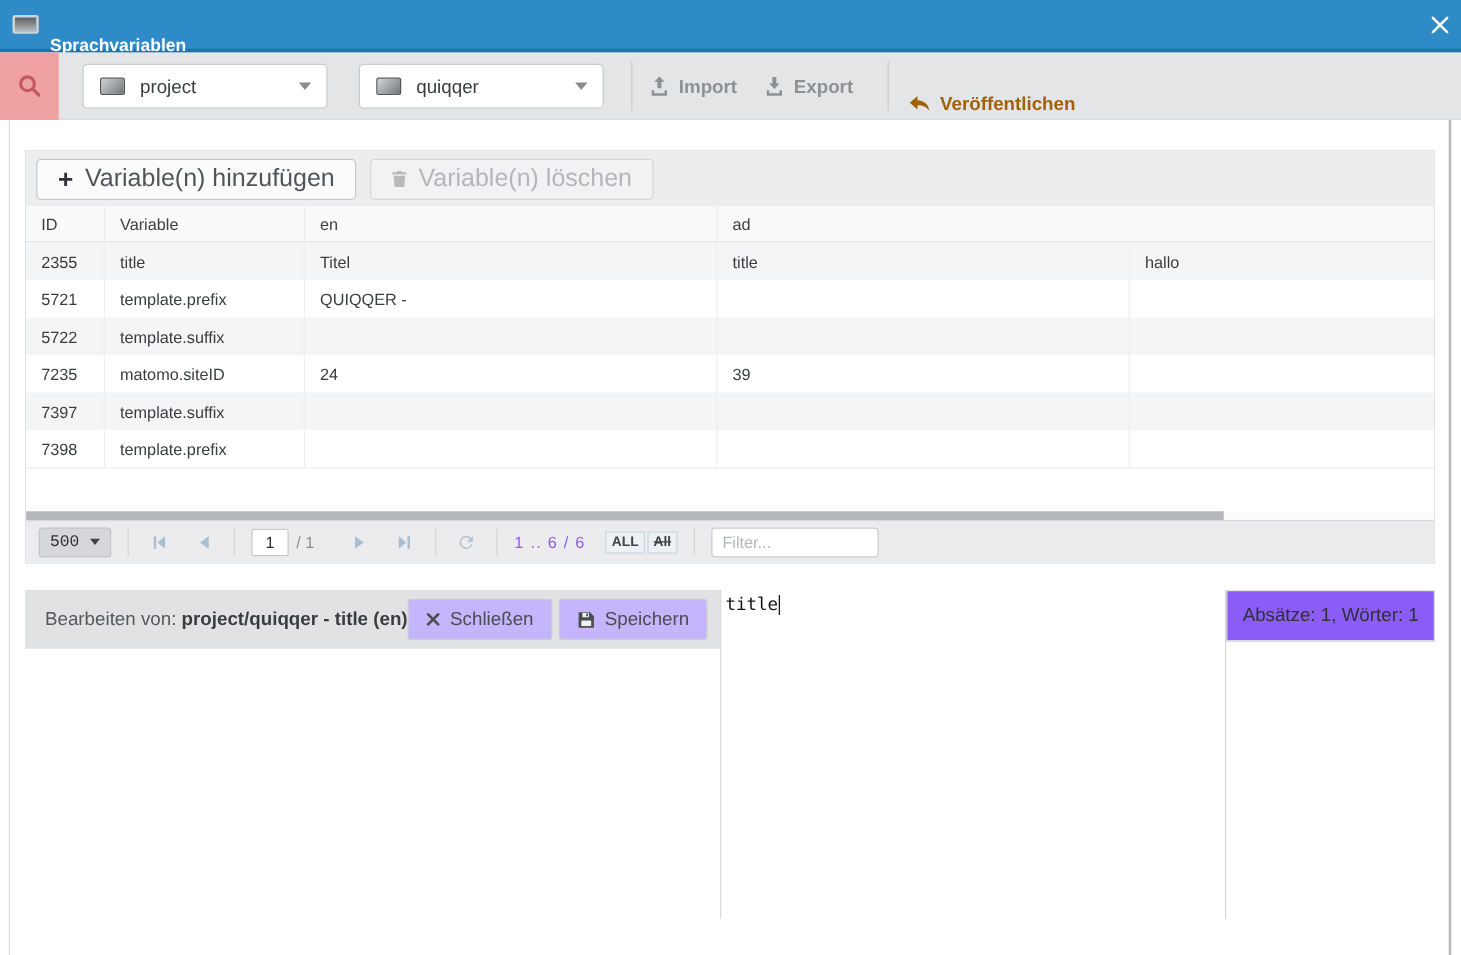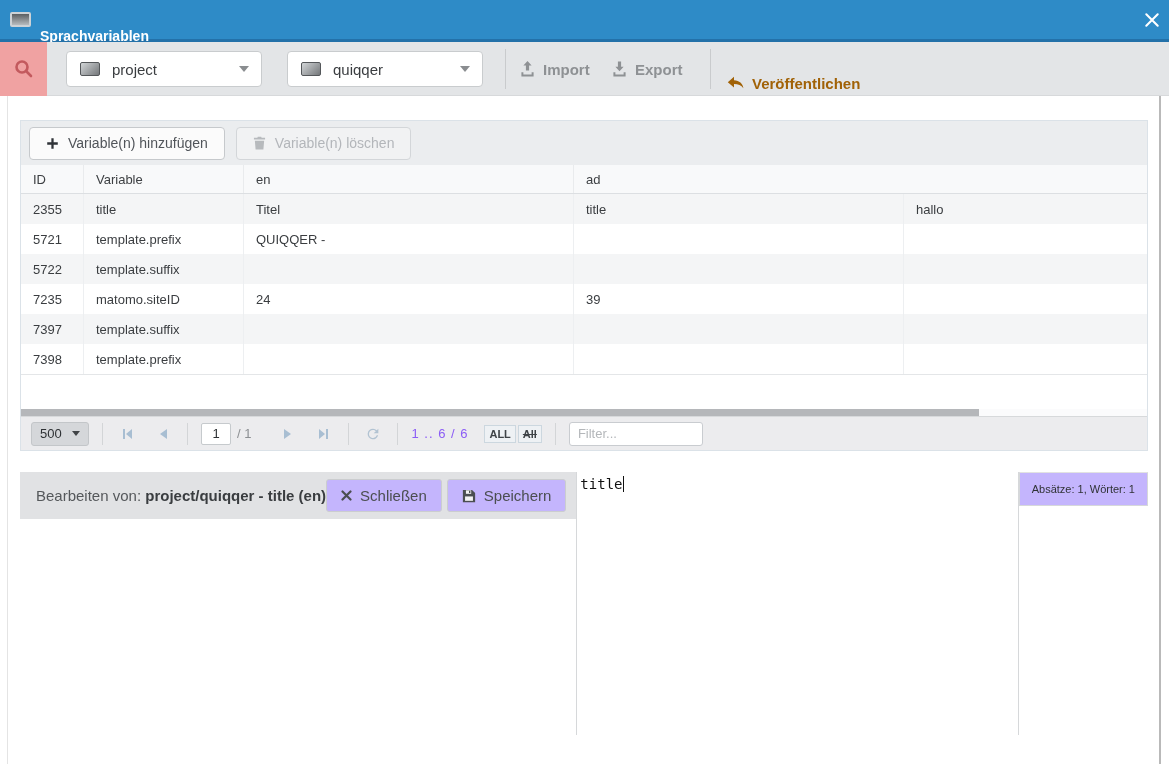--- a/index.html
+++ b/index.html
@@ -40,41 +40,41 @@
   
   .edge-left  { position:absolute; left:7px; top:96px; width:1px; height:668px; background:#e4e4e4; }
   .edge-right { position:absolute; left:1159px; top:96px; width:2px; height:668px; background:#b9b9b9; }
 
   
   .grid-panel { position:absolute; left:20px; top:120px; width:1128px; height:331px;
     border:1px solid #dbe2e8; background:#fff; display:flex; flex-direction:column; }
   .grid-toolbar { height:44px; background:#ebedef; display:flex; align-items:center;
     padding-left:8px; gap:11px; flex:0 0 auto; }
   .g-btn { height:33px; padding:0 16px; background:#fbfbfb; border:1px solid #c6c9cc;
-    border-radius:4px; font-size:14px; color:#51555a; display:flex; align-items:center; gap:9px; cursor:pointer; }
+    border-radius:4px; font-size:20px; color:#51555a; display:flex; align-items:center; gap:9px; cursor:pointer; }
   .g-btn.disabled { color:#b3b6ba; background:#f1f2f3; border-color:#d3d6d9; }
   .g-header { display:flex; height:29px; background:#f8f9fa; border-bottom:1px solid #dcdfe2;
     font-size:13px; color:#3d4043; flex:0 0 auto; }
   .g-cell { padding:0 12px; display:flex; align-items:center; border-right:1px solid #e9ebed;
     overflow:hidden; white-space:nowrap; }
   .c-id { width:63px; } .c-var { width:160px; } .c-de { width:330px; } .c-en { width:330px; }
   .c-ad { flex:1; border-right:none; }
   .g-rows { flex:0 0 auto; border-bottom:1px solid #e4e6e8; }
   .g-row { display:flex; height:30px; font-size:13px; color:#3a3d40; background:#fff; cursor:pointer; }
   .g-row:nth-child(odd) { background:#f4f5f6; }
   .g-row .g-cell { border-right:1px solid #edeff1; }
   .g-row .g-cell.c-ad { border-right:none; }
   .g-filler { flex:1; background:#fff; }
   .g-hscroll { height:7px; background:#fbfbfc; position:relative; flex:0 0 auto; }
   .g-hscroll .thumb { position:absolute; left:0; top:0; width:958px; height:7px; background:#b5b7ba; cursor:pointer; }
   .g-pager { height:34px; background:#ececee; border-top:1px solid #d7d9db;
     display:flex; align-items:center; padding-left:10px; font-size:13px; color:#6f7276; flex:0 0 auto; }
   .psep { width:1px; height:22px; background:#d3d5d7; margin:0 13px; flex:0 0 auto; }
   .size-select { width:58px; height:24px; background:#d5d7da; border:1px solid #c3c6c9; border-radius:3px;
-    display:flex; align-items:center; justify-content:space-between; padding:0 8px; color:#2e3134; cursor:pointer; }
+    display:flex; align-items:center; justify-content:space-between; padding:0 8px; color:#2e3134; cursor:pointer;font-family:Liberation Mono, monospace; }
   .size-caret { width:0; height:0; border-left:4px solid transparent; border-right:4px solid transparent;
     border-top:5px solid #404346; }
   .nav-btn { width:22px; height:22px; display:flex; align-items:center; justify-content:center; cursor:pointer; }
   .nav-btn svg { fill:#a8bed2; }
   .page-input { width:30px; height:22px; border:1px solid #c6cacd; border-radius:2px;
     text-align:center; font-size:13px; color:#2e3134; font-family:"Liberation Sans", sans-serif; }
   .page-total { margin-left:6px; color:#8c8f92; }
   .refresh-btn { width:22px; height:22px; display:flex; align-items:center; justify-content:center; cursor:pointer; }
   .range-info { color:#8b5cf6; letter-spacing:1px; }
   .all-btn { font-size:11px; font-weight:bold; color:#3f4347; border:1px solid #ccd7df;
@@ -91,23 +91,23 @@
   .edit-header { height:47px; background:#e1e2e4; display:flex; align-items:center;
     padding:0 10px 0 16px; flex:0 0 auto; }
   .edit-title { font-size:15px; color:#55585b; }
   .edit-title b { color:#3a3d40; }
   .edit-actions { margin-left:auto; display:flex; gap:5px; }
   .e-btn { height:33px; padding:0 14px; background:#c4b5fd; border:1px solid #cbcdcf; border-radius:3px;
     font-size:15px; color:#4b4e51; display:flex; align-items:center; gap:8px; cursor:pointer; }
   .edit-body { flex:1; background:#fff; border-left:1px solid #d6d8da; border-right:1px solid #d6d8da;
     padding:4px 3px; font-family:"DejaVu Sans Mono", monospace; font-size:14px; color:#111; cursor:text; }
   .cursor { display:inline-block; width:1px; height:16px; background:#111; vertical-align:text-bottom; }
-  .edit-status { height:34px; background:#c4b5fd; border:1px solid #d6d8da; border-top:1px solid #e2e2e2;
+  .edit-status { height:41px; background:#8b5cf6; border:1px solid #d6d8da; border-top:1px solid #e2e2e2;
     display:flex; align-items:center; justify-content:flex-end; padding:0 12px;
-    font-size:11px; color:#2f3235; flex:0 0 auto; }
+    font-size:15px; color:#2f3235; flex:0 0 auto; }
 </style>
 </head>
 <body>
 
 <div class="stage">
 
   <div class="titlebar">
     <div class="win-icon"></div>
     <div class="win-title">Sprachvariablen</div>
     <div class="close-btn">

